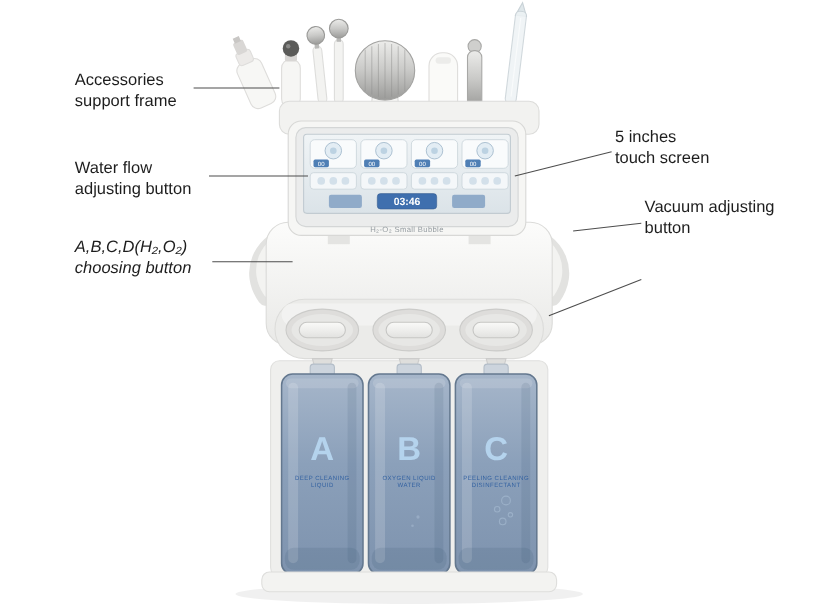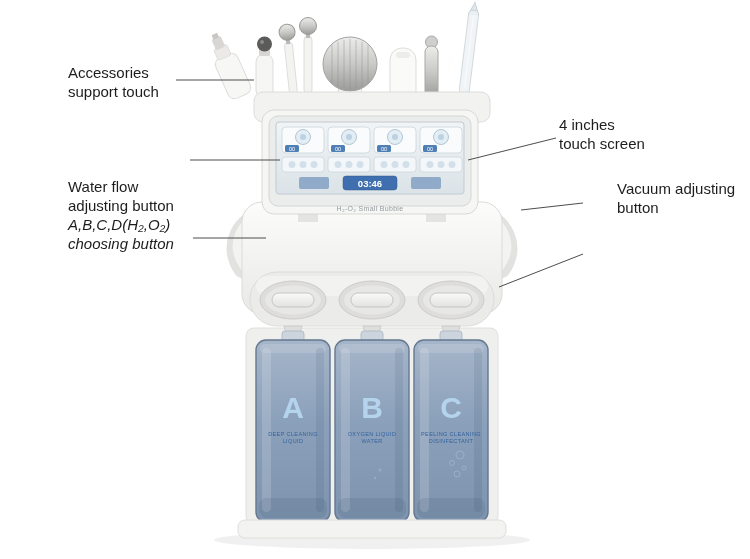--- a/index.html
+++ b/index.html
@@ -250,22 +250,22 @@
       <line x1="176" y1="80" x2="254" y2="80"></line>
       <line x1="190" y1="160" x2="280" y2="160"></line>
       <line x1="193" y1="238" x2="266" y2="238"></line>
       <line x1="556" y1="138" x2="468" y2="160"></line>
       <line x1="583" y1="203" x2="521" y2="210"></line>
       <line x1="583" y1="254" x2="499" y2="287"></line>
     </g>
   </svg>
 
   <div class="label" style="left:68px;  top:63px;">Accessories
-support touch</div>
-  <div class="label" style="left:68px;  top:143px;margin-top:34px;">Water flow
+support frame</div>
+  <div class="label" style="left:68px;  top:143px;">Water flow
 adjusting button</div>
   <div class="label" style="left:68px;  top:215px;font-style:italic;">A,B,C,D(H₂,O₂)
 choosing button</div>
-  <div class="label" style="left:559px; top:115px;">4 inches
+  <div class="label" style="left:559px; top:115px;">5 inches
 touch screen</div>
-  <div class="label" style="left:586px; top:179px;margin-left:31px;">Vacuum adjusting
+  <div class="label" style="left:586px; top:179px;">Vacuum adjusting
 button</div>
 </div>
 
 </body></html>

